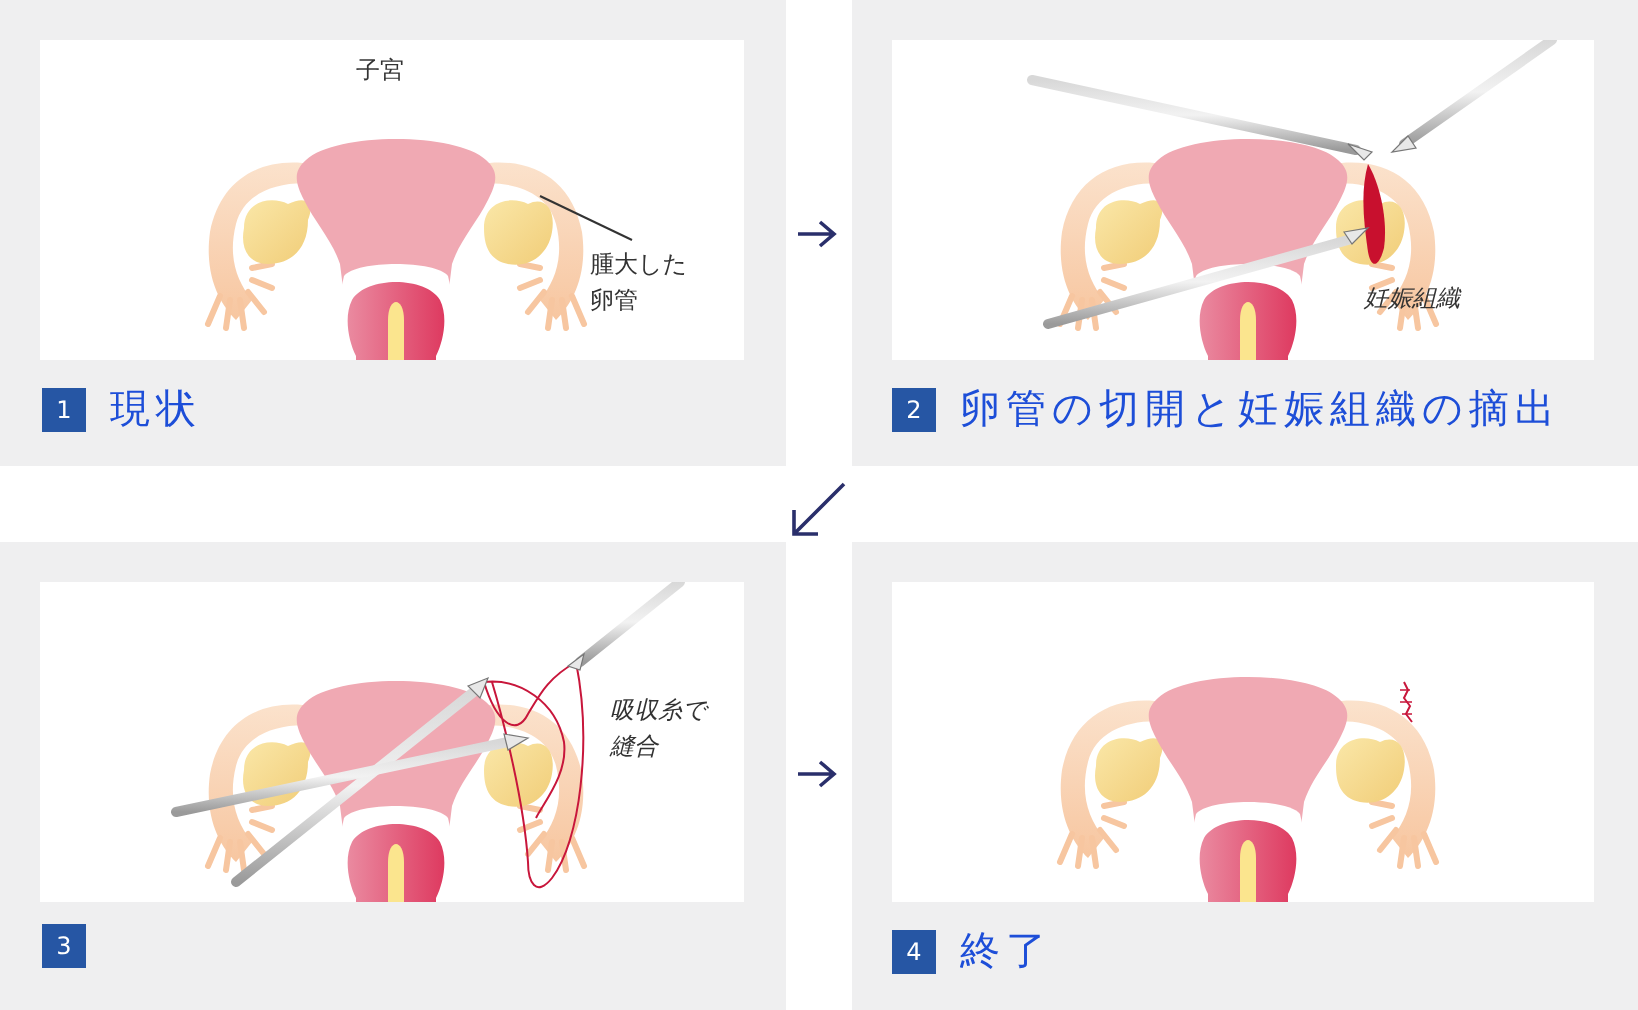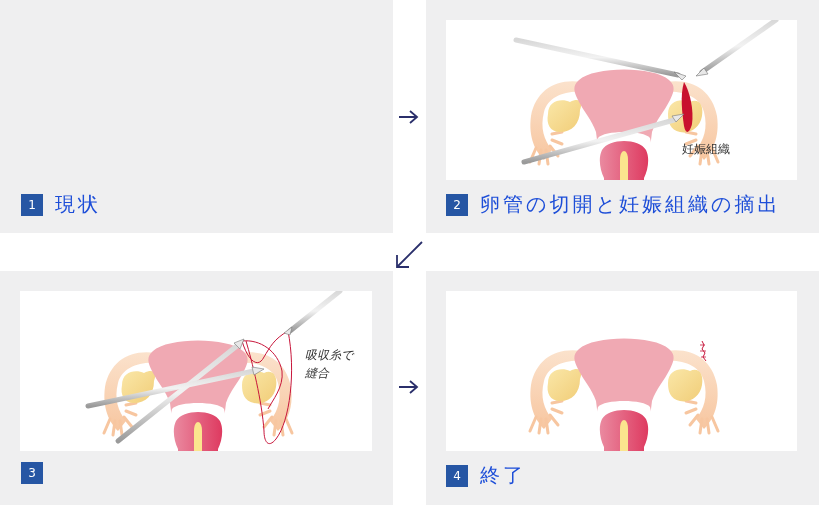--- a/index.html
+++ b/index.html
@@ -50,32 +50,43 @@
 
       <path d="M154,118 C160,110 200,110 206,118 L210,136 L150,136 Z" fill="#ffffff"></path>
 
       <path d="M158,130 C165,118 195,118 202,130 C206,138 204,150 200,158 L200,165 L160,165 L160,158 C156,150 154,138 158,130 Z" fill="url(#cervixGrad)"></path>
       <path d="M176,165 L176,140 C176,128 184,128 184,140 L184,165 Z" fill="#fbe58e"></path>
     </g>
   </defs>
 </svg>
 
 <div class="panel" style="left:0;top:0;width:393px;height:233px;">
+  <div class="img" style="left:20px;top:20px;width:352px;height:160px;">
+    <svg width="352" height="160" viewBox="0 0 352 160">
+      <use href="#anatomy" transform="translate(-2,0)"></use>
+      <line x1="250" y1="78" x2="296" y2="100" stroke="#333" stroke-width="1"></line>
+    </svg>
+    <div class="note" style="left:158px;top:6px;">子宮</div>
+    <div class="note" style="left:275px;top:103px;">
+      <div>腫大した</div>
+      <div>卵管</div>
+    </div>
+  </div>
   <div class="caption" style="left:21px;top:191px;">
     <div class="badge">1</div>
     <div class="title">現状</div>
   </div>
 </div>
 
 <svg class="arrow" style="left:396px;top:108px;" width="26" height="18" viewBox="0 0 26 18">
   <path d="M3,9 L21,9 M14,3 L21,9 L14,15" stroke="#2a2f6b" stroke-width="1.8" fill="none"></path>
 </svg>
 
 <div class="panel" style="left:426px;top:0;width:393px;height:233px;">
-  <div class="img" style="left:20px;top:20px;width:351px;height:160px;">
+  <div class="img" style="left:20px;top:20px;width:351px;height:160px;font-style:italic;">
     <svg width="351" height="160" viewBox="0 0 351 160">
       <use href="#anatomy" transform="translate(-2,0)"></use>
 
       <path d="M238,62 C244,72 248,90 246,104 C244,112 240,116 238,106 C236,92 234,76 238,62 Z" fill="#c8102e"></path>
 
       <g>
         <line x1="70" y1="20" x2="232" y2="55" stroke="url(#instGrad)" stroke-width="5" stroke-linecap="round"></line>
         <path d="M228,52 L240,56 L236,60 Z" fill="#e8e8e8" stroke="#777" stroke-width="0.6"></path>
       </g>
       <g>

